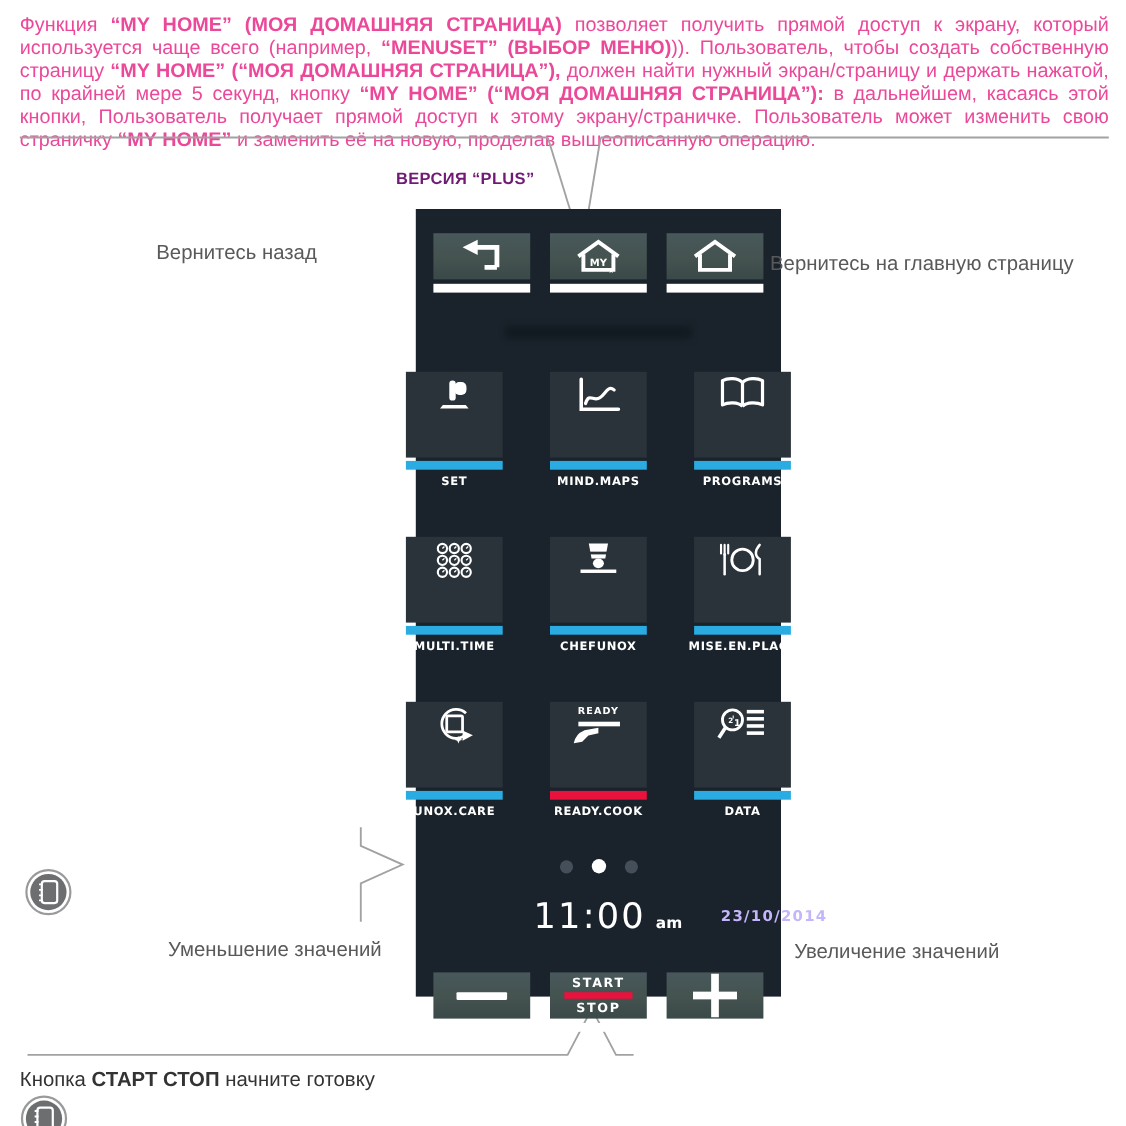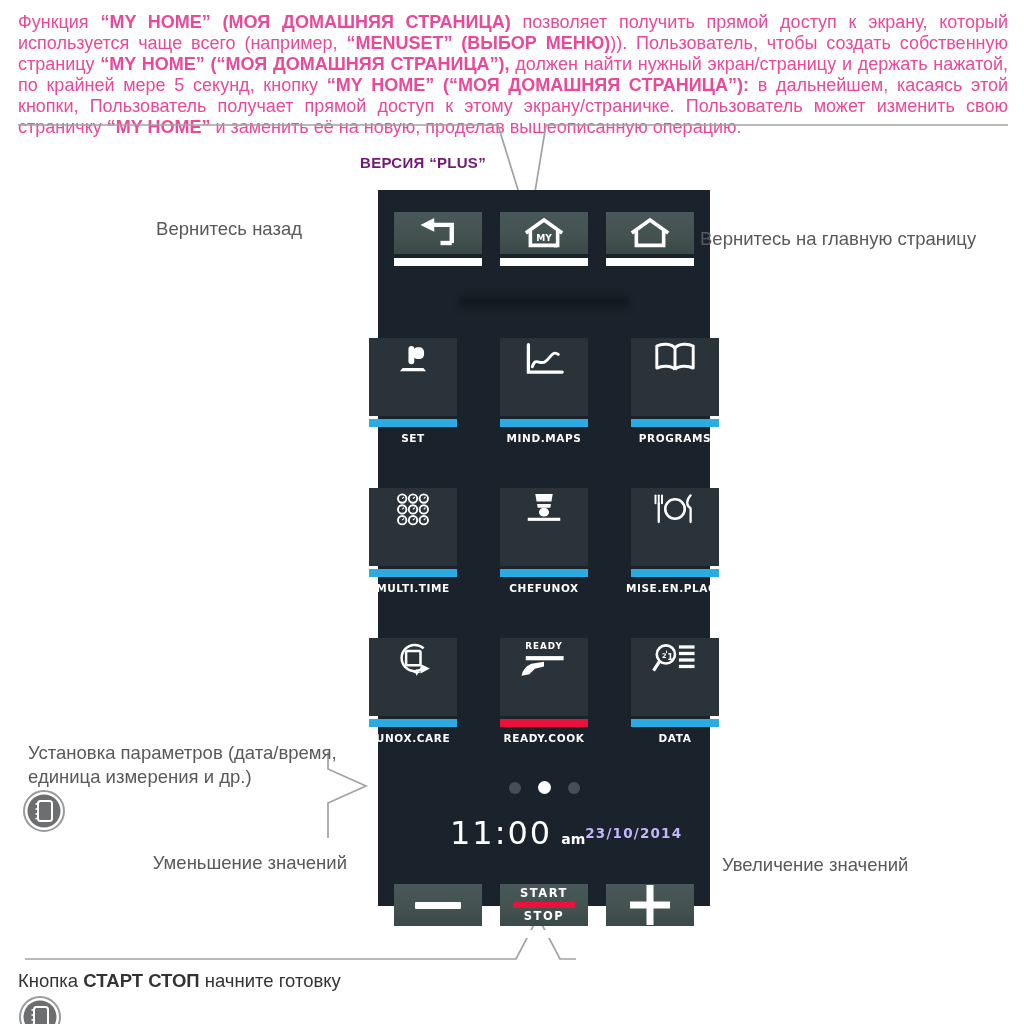--- a/index.html
+++ b/index.html
@@ -28,21 +28,21 @@
   .tile{display:flex;flex-direction:column;align-items:center;}
   .tile .face{width:88px;height:78px;background:#2b333a;display:flex;align-items:flex-start;justify-content:center;}
   .tile .bar{width:88px;height:8px;margin-top:3px;background:#2aabe2;}
   .tile .tlabel{margin-top:5px;height:13px;font-size:10.5px;font-weight:bold;letter-spacing:.6px;color:#fff;
         white-space:nowrap;font-family:"DejaVu Sans",sans-serif;}
   
   .dots{margin-top:36px;display:flex;justify-content:center;align-items:center;gap:17px;}
   .dot{width:12px;height:12px;border-radius:50%;background:#454f59;}
   .dot.active{background:#ffffff;width:13px;height:13px;}
   
-  .status{margin-top:16px;height:46px;display:flex;align-items:center;padding:0 28px;}
+  .status{margin-top:16px;height:46px;display:flex;align-items:center;padding:0 28px;gap:35px;}
   .timegrp{display:flex;align-items:baseline;margin-left:44px;}
   .time{font-family:"DejaVu Sans",sans-serif;font-size:32px;letter-spacing:2px;color:#fff;}
   .ampm{font-family:"DejaVu Sans",sans-serif;font-size:14px;font-weight:bold;color:#fff;margin-left:9px;}
   .date{margin-left:auto;font-family:"DejaVu Sans",sans-serif;font-size:13.5px;font-weight:bold;
         letter-spacing:1.2px;color:#c4b5fd;}
   
   .minusbar{width:46px;height:7px;background:#fff;border-radius:1px;}
   .ss{display:flex;flex-direction:column;align-items:center;}
   .ss .t{font-family:"DejaVu Sans",sans-serif;font-size:11.5px;font-weight:bold;letter-spacing:1.5px;color:#fff;line-height:13px;}
   .redbar{width:62px;height:6px;background:#e8123d;margin:2px 0;}
@@ -332,30 +332,26 @@
           <svg width="40" height="40" viewBox="0 0 40 40">
             <rect x="0" y="16.5" width="40" height="7" fill="#fff"></rect>
             <rect x="16.5" y="0" width="7" height="40" fill="#fff"></rect>
           </svg>
         </div>
         <div class="wbar"></div>
       </div>
     </div>
   </div>
 
-  <div class="callout r" style="left:76px;top:217px;width:226px;">
+  <div class="callout r" style="left:62px;top:217px;width:226px;">
     <div>Вернитесь назад</div>
   </div>
 
   <div class="callout" style="left:700px;top:227px;">Вернитесь на главную страницу</div>
 
-  <div class="callout" style="left:28px;top:741px;width:310px;">
-    <div>Установка параметров (дата/время,</div>
-    <div>единица измерения и др.)</div>
-  </div>
 
   <svg class="badge" style="left:22px;top:789px;" width="44" height="44" viewBox="0 0 44 44">
     <circle cx="22" cy="22" r="20" fill="#fff" stroke="#9a9a9a" stroke-width="2"></circle>
     <circle cx="22" cy="22" r="16.5" fill="#6d6e70"></circle>
     <rect x="16" y="12" width="14" height="20" rx="2.5" fill="none" stroke="#fff" stroke-width="2"></rect>
     <g stroke="#fff" stroke-width="1.6">
       <line x1="13.5" y1="15" x2="17" y2="15"></line>
       <line x1="13.5" y1="20" x2="17" y2="20"></line>
       <line x1="13.5" y1="25" x2="17" y2="25"></line>
       <line x1="13.5" y1="29.5" x2="17" y2="29.5"></line>

